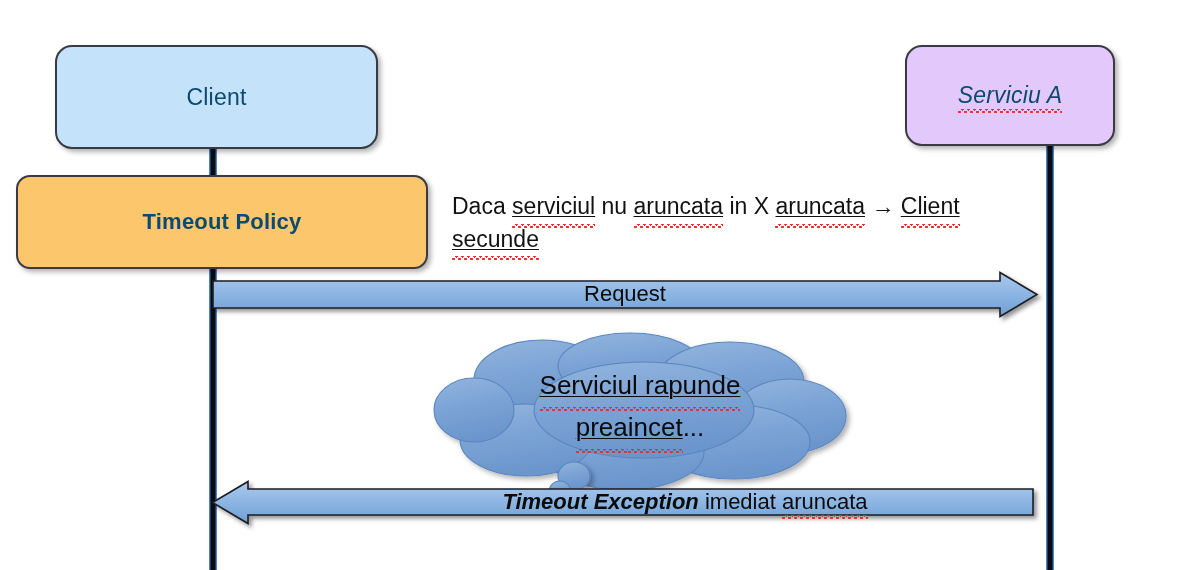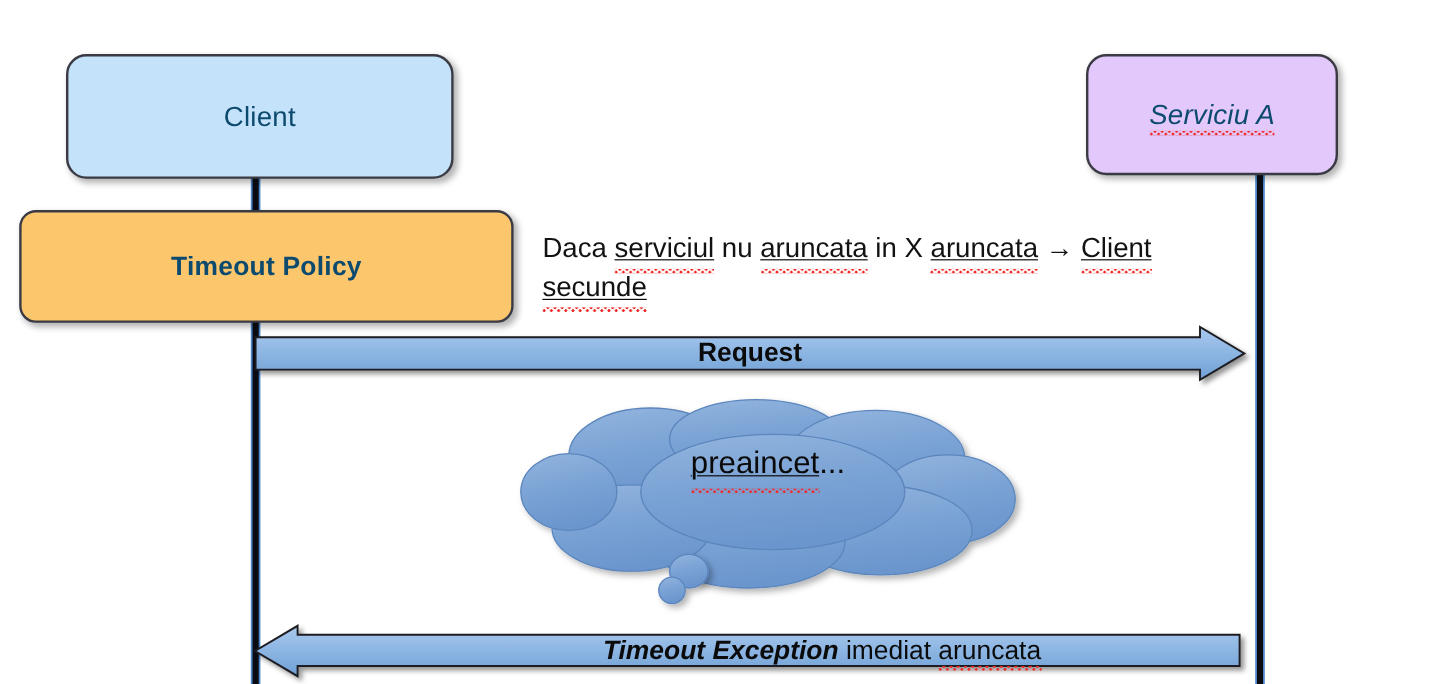--- a/index.html
+++ b/index.html
@@ -124,22 +124,22 @@
   .arrow-caption {
     position: absolute;
     left: 0; right: 0;
     text-align: center;
     font-size: 22px;
     color: #0b0b0b;
     white-space: nowrap;
     pointer-events: none;
   }
   #arrow-request      { left: 211px; top: 272px; width: 828px; height: 46px; }
-  #arrow-request .arrow-caption  { top: 9px; font-weight: bold; }
-  #arrow-timeout-exc  { left: 211px; top: 481px; width: 948px; height: 44px; margin-top: 40px; }
+  #arrow-request .arrow-caption  { top: 9px; }
+  #arrow-timeout-exc  { left: 211px; top: 481px; width: 948px; height: 44px; }
   #arrow-timeout-exc .arrow-caption { top: 8px; }
   .arrow-caption .ital { font-style: italic; font-weight: 600; }
 
   
   #thought-cloud {
     position: absolute;
     left: 434px; top: 330px;
     width: 412px; height: 168px;
     z-index: 3;
   }
@@ -239,17 +239,18 @@
         <ellipse cx="92" cy="110" rx="66" ry="36"></ellipse>
         <ellipse cx="40" cy="80" rx="40" ry="32"></ellipse>
         <ellipse cx="210" cy="80" rx="110" ry="48"></ellipse>
       </g>
       <g filter="url(#shCloud)" fill="url(#gradCloud)" stroke="#5b86bd" stroke-width="1.1">
         <ellipse cx="140" cy="146" rx="16" ry="14"></ellipse>
         <ellipse cx="126" cy="162" rx="11" ry="11"></ellipse>
       </g>
     </svg>
     <div id="cloud-text">
+      <div class="sq">Serviciul rapunde</div>
       <div><span class="sq">prea </span><span class="sq">incet</span><span>...</span></div>
     </div>
   </div>
 
 </div>
 
 </body></html>

